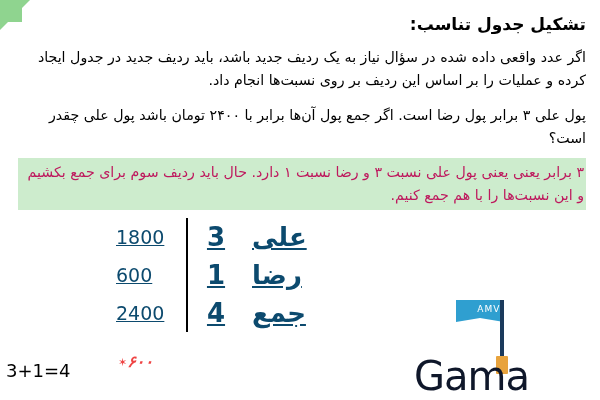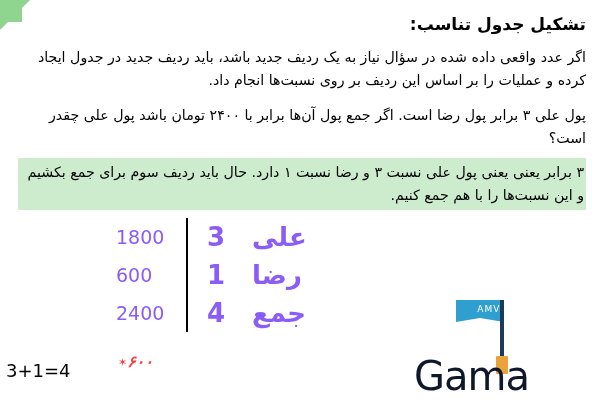--- a/index.html
+++ b/index.html
@@ -59,21 +59,21 @@
     font-size: 14.2px;
     color: #000;
     line-height: 1.62;
     margin: 12px 0 2px 0;
     direction: rtl;
     text-align: right;
   }
   .highlight {
     background: #cdeccd;
     font-size: 14.2px;
-    color: #000000;
+    color: #be185d;
     line-height: 1.6;
     margin-top: 8px;
     padding: 3px 2px 4px 2px;
     direction: rtl;
     text-align: right;
   }
   
   .table-area {
     position: absolute;
     left: 0;
@@ -87,25 +87,26 @@
     right: 18px;
     top: 0;
     border-collapse: collapse;
     direction: rtl;
   }
   .tbl td {
     padding: 0 8px;
     font-size: 26px;
     font-weight: bold;
     font-family: "DejaVu Sans", sans-serif;
-    color: #8b5cf6;
+    color: #0c4a6e;
     height: 38px;
     vertical-align: middle;
     text-align: center;
     white-space: nowrap;
+    text-decoration: underline;
   }
   .tbl td.name {
     text-align: left;
     min-width: 56px;
     padding-right: 4px;
   }
   .tbl td.ratio {
     min-width: 40px;
     border-left: 2px solid #000;
   }

